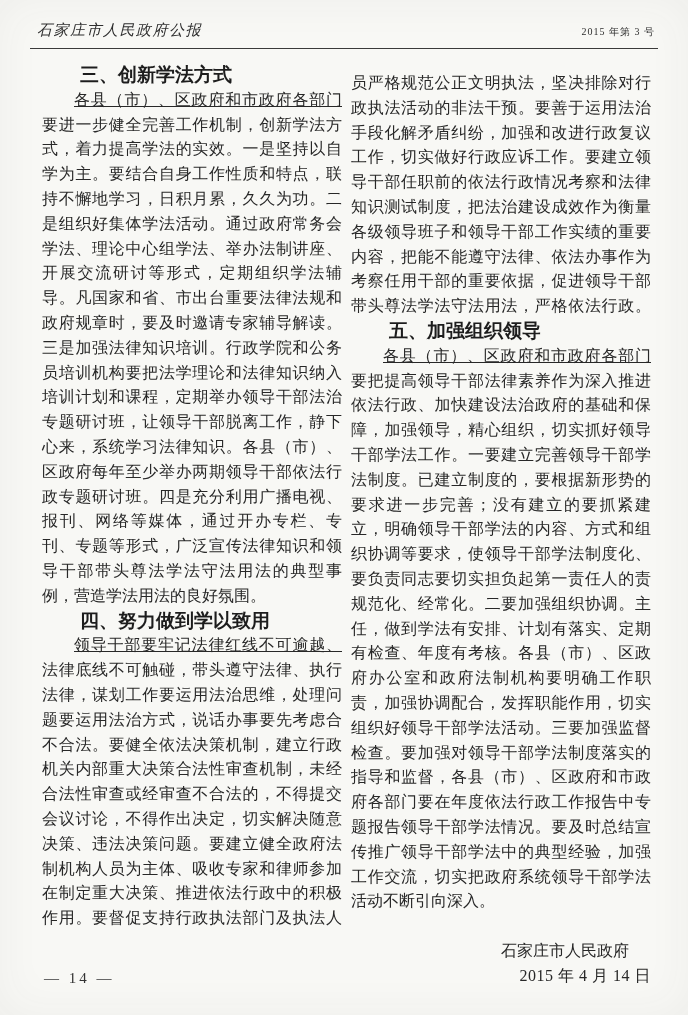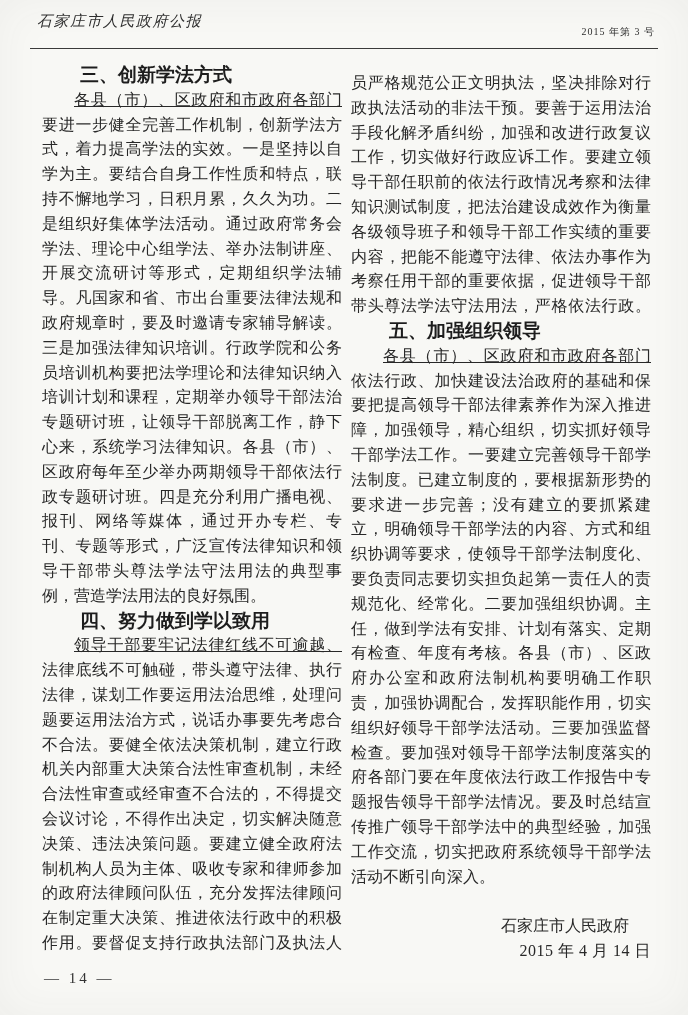--- a/index.html
+++ b/index.html
@@ -10,21 +10,21 @@
     background:var(--paper);
     color:var(--ink);
   }
   .page {
     position:relative; width:688px; height:1015px; overflow:hidden;
     background:var(--paper);
     box-shadow:inset 0 0 46px rgba(60,60,55,0.05);
   }
   
   .hdr-left {
-    position:absolute; left:37px; top:12px;
+    position:absolute; left:37px; top:21px;
     font-size:15px; font-style:italic; letter-spacing:1.5px;
     color:#2e2e2e;
   }
   .hdr-right {
     position:absolute; right:33px; top:25px;
     font-size:10px; letter-spacing:1px; color:#2e2e2e;
   }
   .hdr-rule {
     position:absolute; left:30px; right:30px; top:48px;
     border-top:1.6px solid #3a3a3a;
@@ -101,53 +101,53 @@
       <div class="ln ln-f">领导干部要牢记法律红线不可逾越、</div>
       <div class="ln ln-j">法律底线不可触碰，带头遵守法律、执行</div>
       <div class="ln ln-j">法律，谋划工作要运用法治思维，处理问</div>
       <div class="ln ln-j">题要运用法治方式，说话办事要先考虑合</div>
       <div class="ln ln-j">不合法。要健全依法决策机制，建立行政</div>
       <div class="ln ln-j">机关内部重大决策合法性审查机制，未经</div>
       <div class="ln ln-j">合法性审查或经审查不合法的，不得提交</div>
       <div class="ln ln-j">会议讨论，不得作出决定，切实解决随意</div>
       <div class="ln ln-j">决策、违法决策问题。要建立健全政府法</div>
       <div class="ln ln-j">制机构人员为主体、吸收专家和律师参加</div>
-      <div class="ln ln-j">的政府法律顾问队伍，充分发挥法律顾问</div>
       <div class="ln ln-j">在制定重大决策、推进依法行政中的积极</div>
       <div class="ln ln-j">作用。要督促支持行政执法部门及执法人</div>
     </div>
   <div class="col col-right">
       <div class="ln ln-j">员严格规范公正文明执法，坚决排除对行</div>
       <div class="ln ln-j">政执法活动的非法干预。要善于运用法治</div>
       <div class="ln ln-j">手段化解矛盾纠纷，加强和改进行政复议</div>
       <div class="ln ln-j">工作，切实做好行政应诉工作。要建立领</div>
       <div class="ln ln-j">导干部任职前的依法行政情况考察和法律</div>
       <div class="ln ln-j">知识测试制度，把法治建设成效作为衡量</div>
       <div class="ln ln-j">各级领导班子和领导干部工作实绩的重要</div>
       <div class="ln ln-j">内容，把能不能遵守法律、依法办事作为</div>
       <div class="ln ln-j">考察任用干部的重要依据，促进领导干部</div>
       <div class="ln ln-j">带头尊法学法守法用法，严格依法行政。</div>
       <div class="ln ln-h">五、加强组织领导</div>
       <div class="ln ln-f">各县（市）、区政府和市政府各部门</div>
+      <div class="ln ln-j">要把提高领导干部法律素养作为深入推进</div>
       <div class="ln ln-j">依法行政、加快建设法治政府的基础和保</div>
-      <div class="ln ln-j">要把提高领导干部法律素养作为深入推进</div>
       <div class="ln ln-j">障，加强领导，精心组织，切实抓好领导</div>
       <div class="ln ln-j">干部学法工作。一要建立完善领导干部学</div>
       <div class="ln ln-j">法制度。已建立制度的，要根据新形势的</div>
       <div class="ln ln-j">要求进一步完善；没有建立的要抓紧建</div>
       <div class="ln ln-j">立，明确领导干部学法的内容、方式和组</div>
       <div class="ln ln-j">织协调等要求，使领导干部学法制度化、</div>
       <div class="ln ln-j">要负责同志要切实担负起第一责任人的责</div>
       <div class="ln ln-j">规范化、经常化。二要加强组织协调。主</div>
       <div class="ln ln-j">任，做到学法有安排、计划有落实、定期</div>
       <div class="ln ln-j">有检查、年度有考核。各县（市）、区政</div>
       <div class="ln ln-j">府办公室和政府法制机构要明确工作职</div>
       <div class="ln ln-j">责，加强协调配合，发挥职能作用，切实</div>
       <div class="ln ln-j">组织好领导干部学法活动。三要加强监督</div>
       <div class="ln ln-j">检查。要加强对领导干部学法制度落实的</div>
+      <div class="ln ln-j">指导和监督，各县（市）、区政府和市政</div>
       <div class="ln ln-j">府各部门要在年度依法行政工作报告中专</div>
       <div class="ln ln-j">题报告领导干部学法情况。要及时总结宣</div>
       <div class="ln ln-j">传推广领导干部学法中的典型经验，加强</div>
       <div class="ln ln-j">工作交流，切实把政府系统领导干部学法</div>
       <div class="ln ln-l">活动不断引向深入。</div>
       <div class="ln ln-b"></div>
       <div class="ln ln-n">石家庄市人民政府</div>
       <div class="ln ln-d">2015 年 4 月 14 日</div>
     </div>
 

